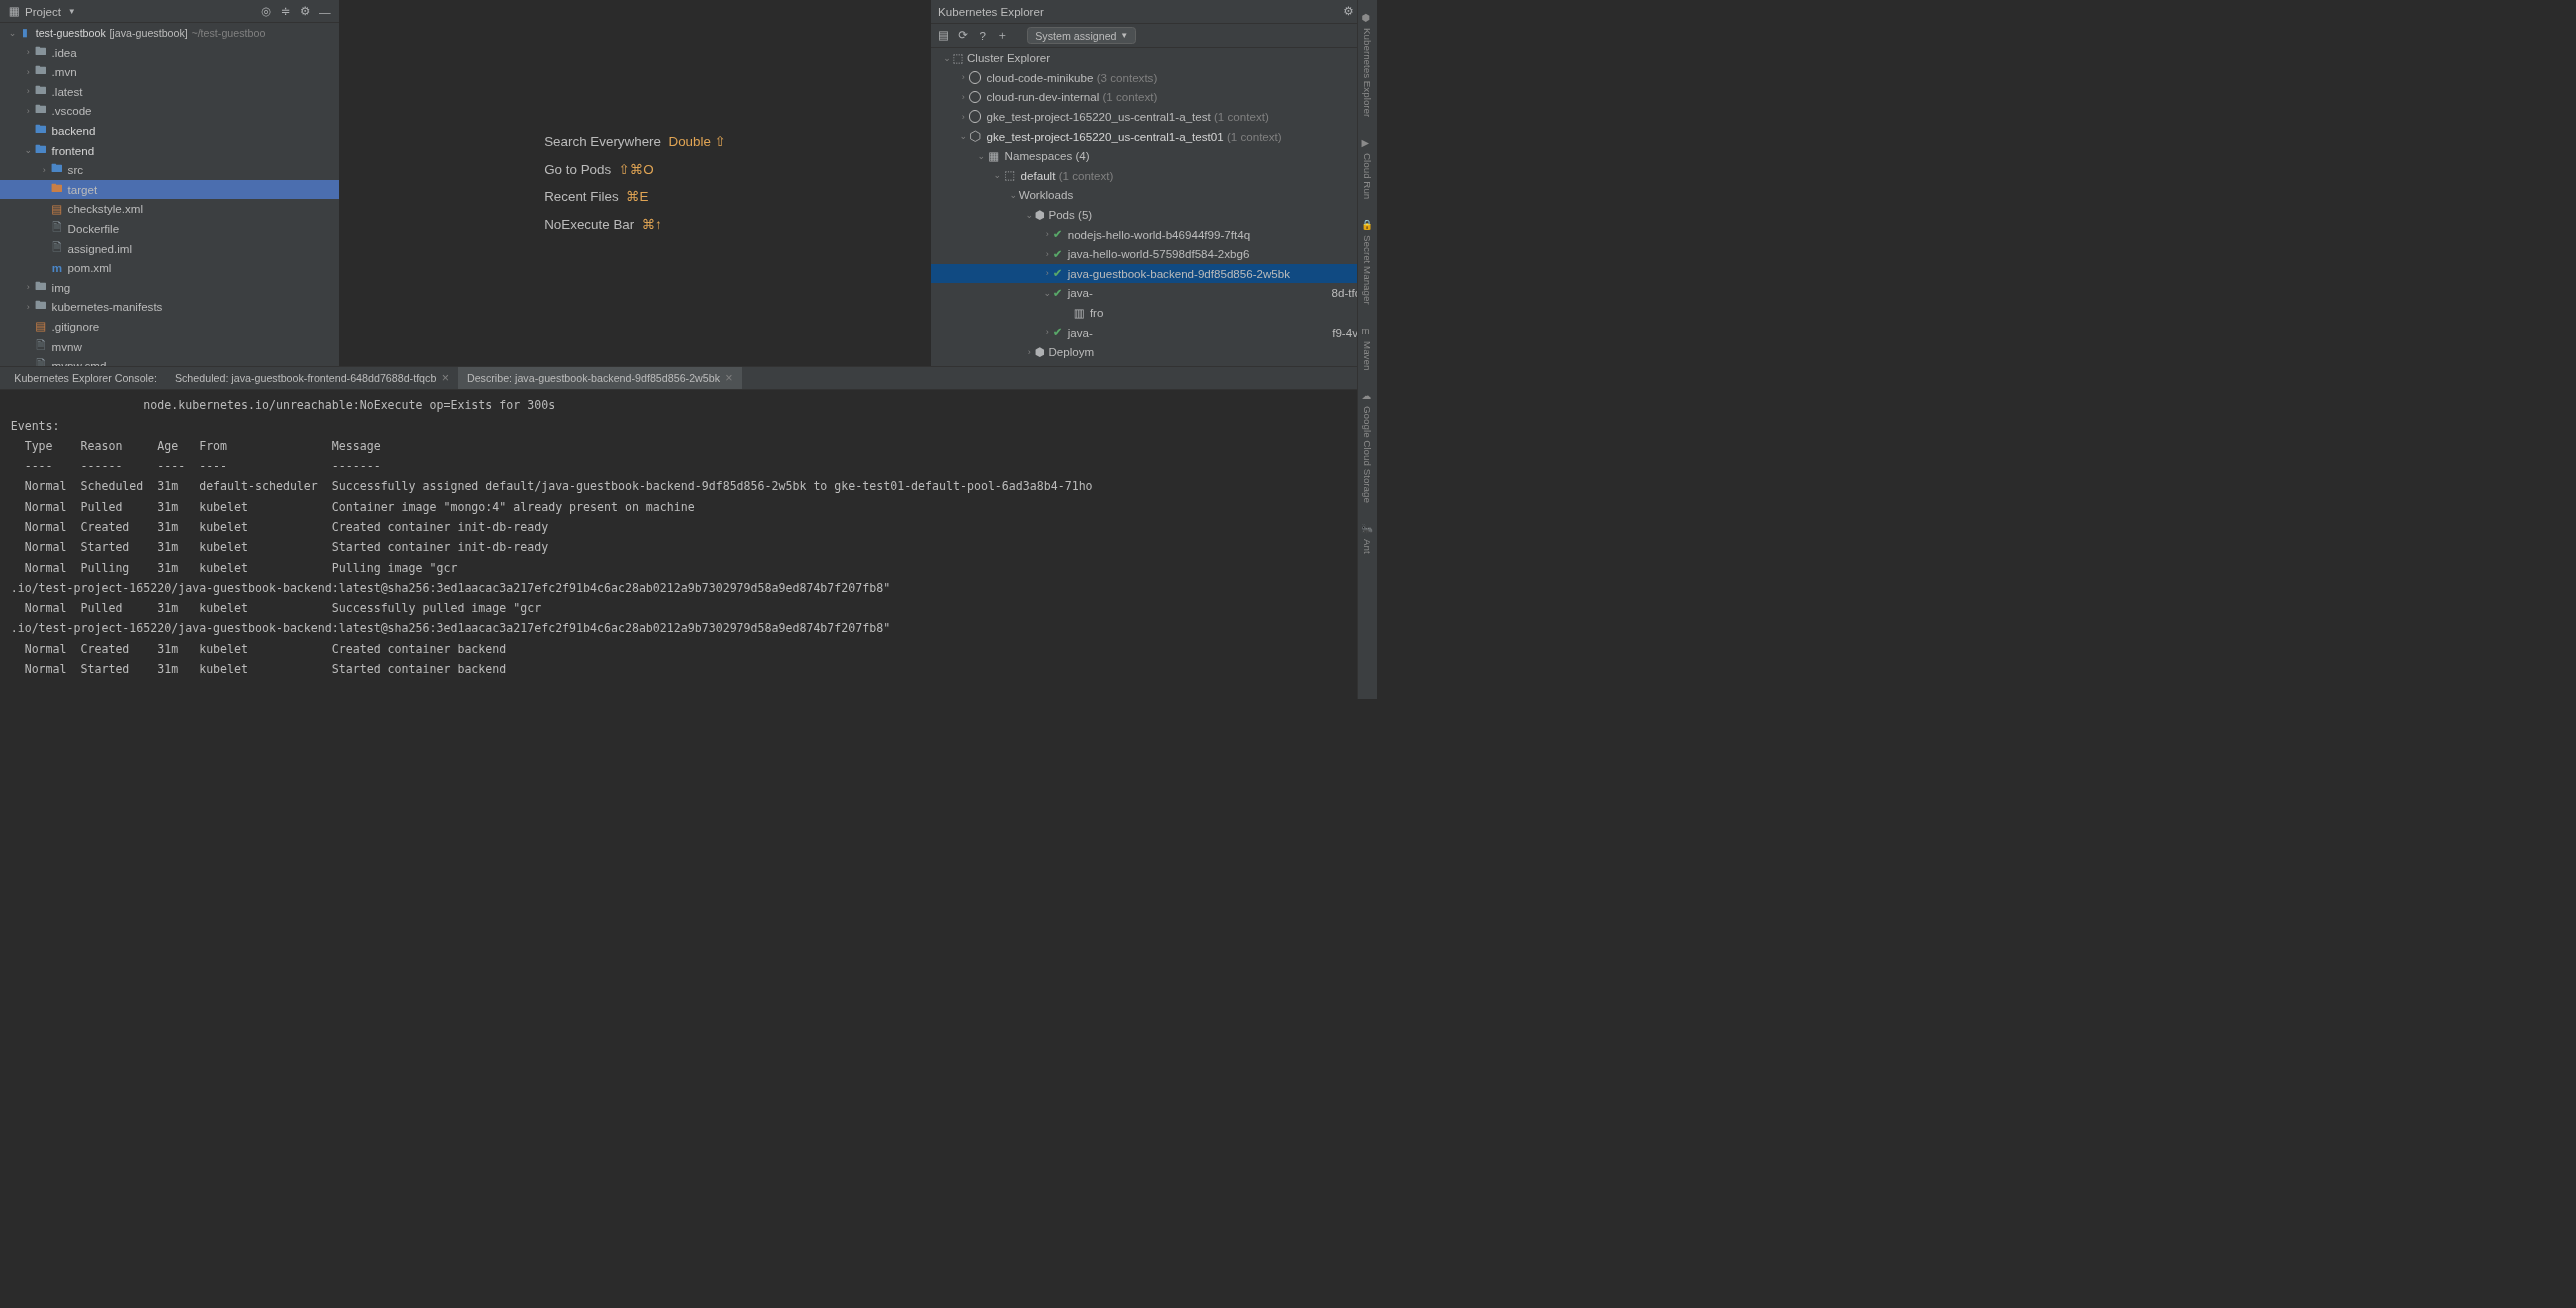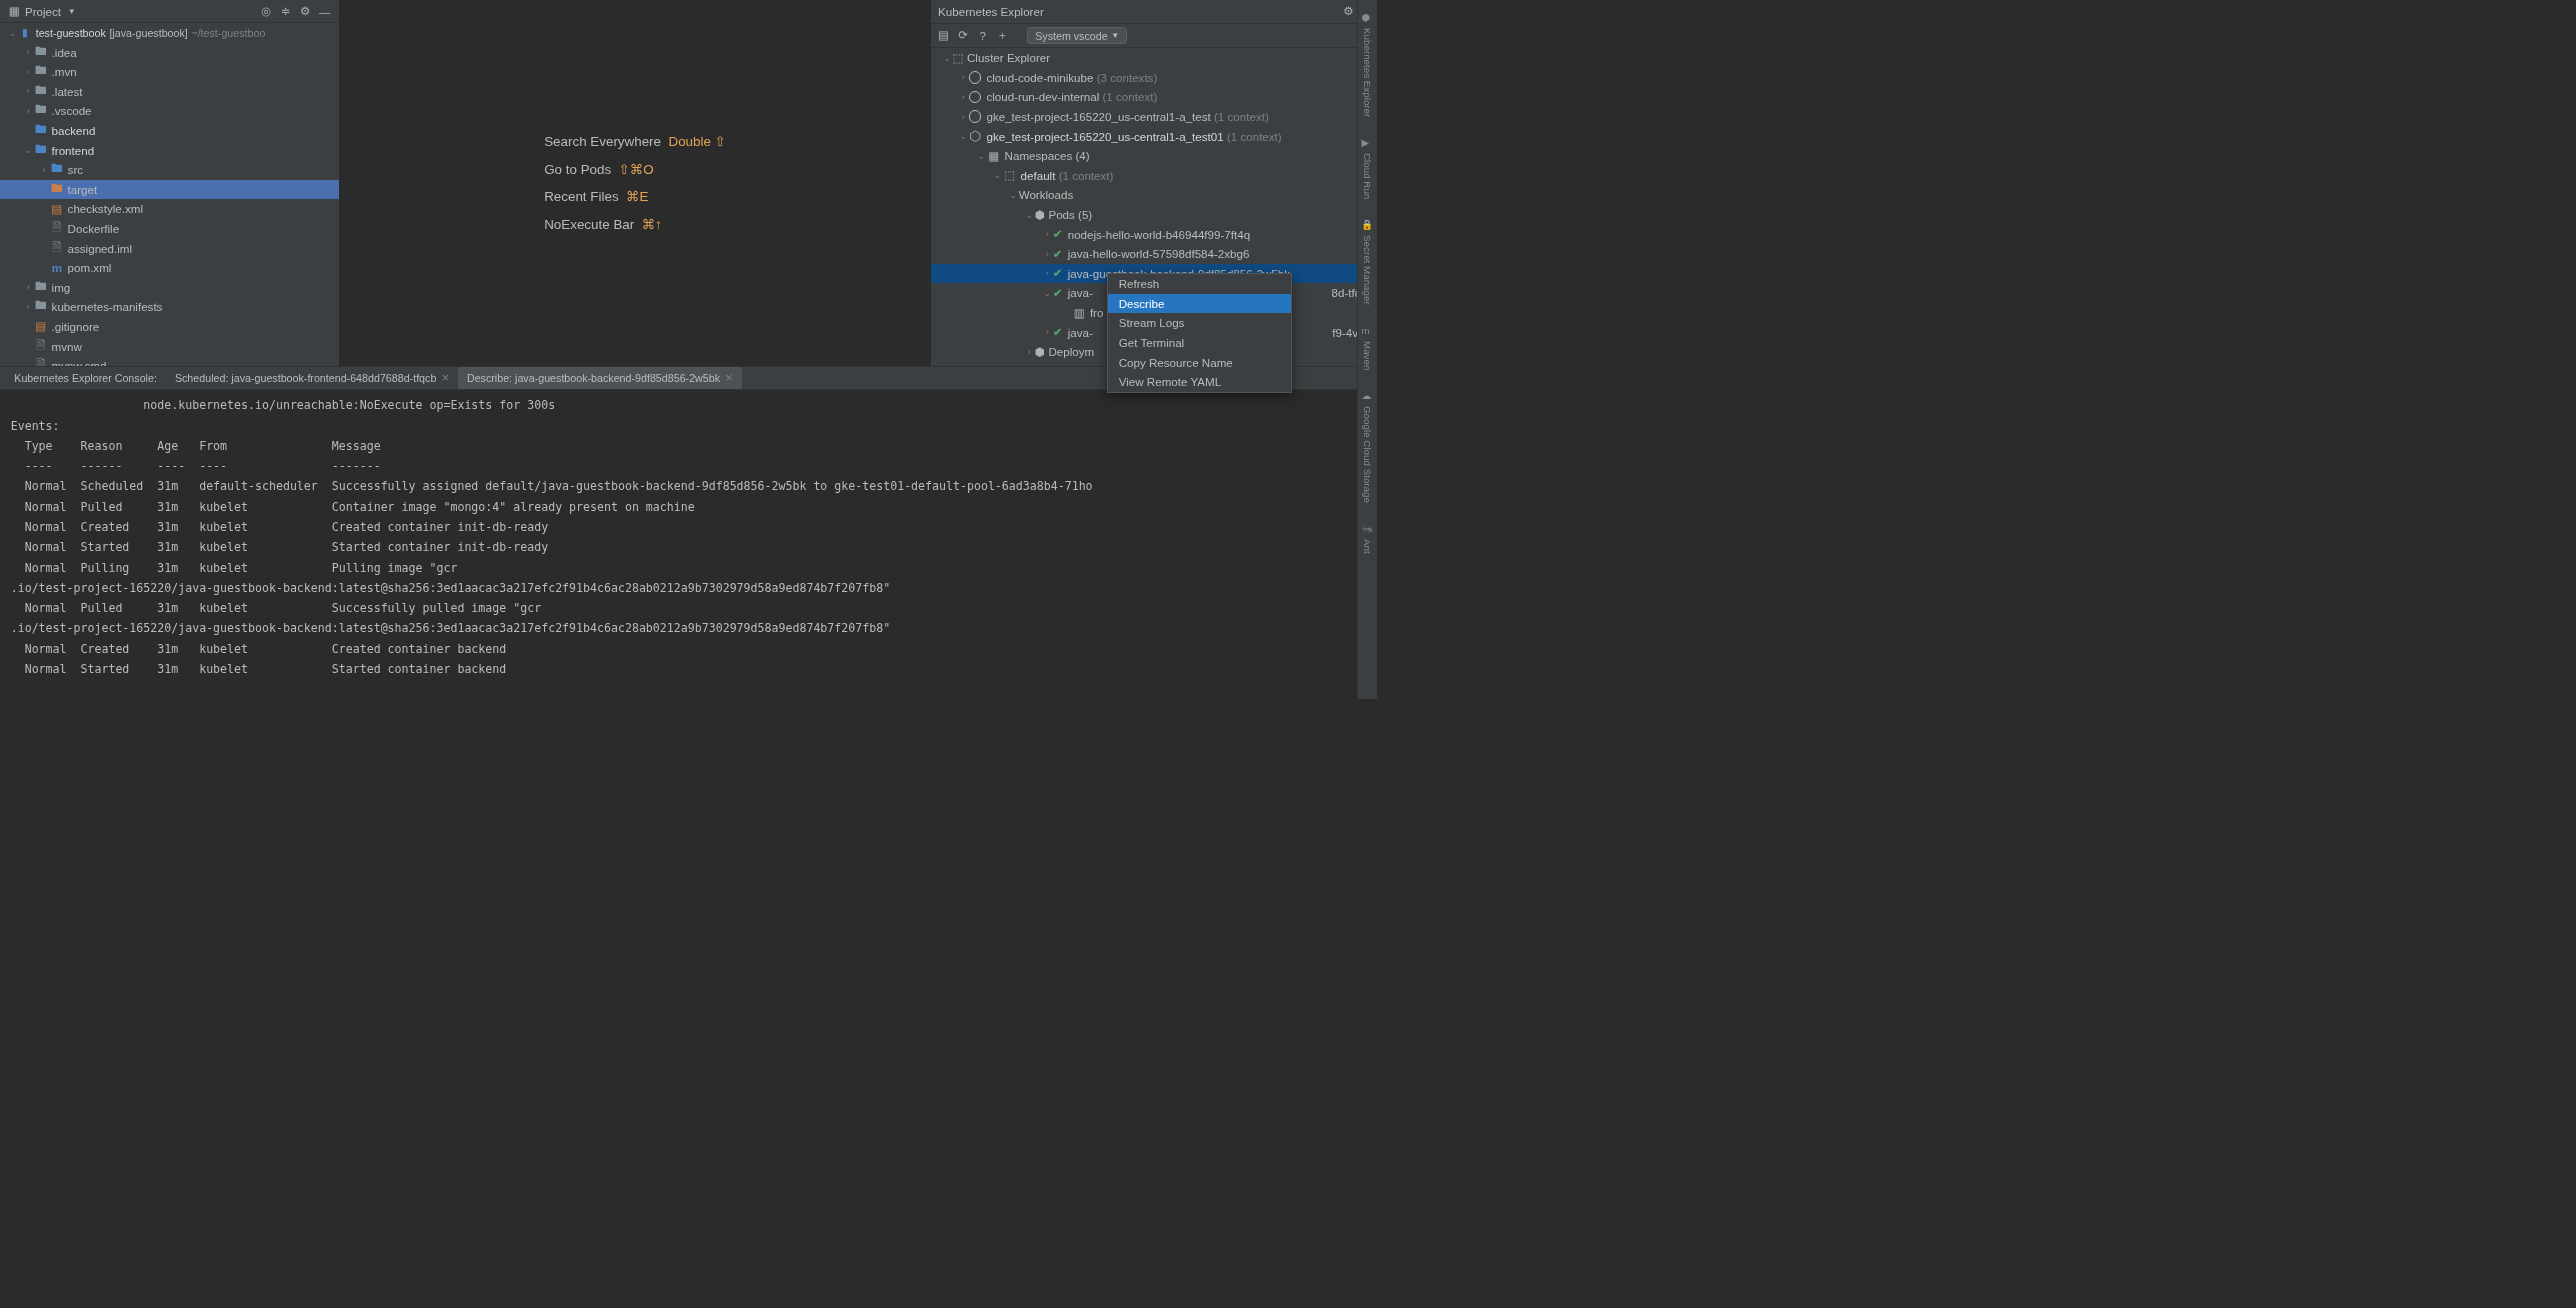--- a/index.html
+++ b/index.html
@@ -306,21 +306,21 @@
       <span class="icon">⚙</span>
       <span class="icon">—</span>
     </div>
     <div class="k8s-toolbar">
       <span class="icon">▤</span>
       <span class="icon">⟳</span>
       <span class="icon">?</span>
       <span class="icon">＋</span>
       <span style="width:7.1px;"></span>
       <span class="dropdown-btn">
-        <span>System vscode</span>
+        <span>System assigned</span>
         <span style="font-size:8px;">▼</span>
       </span>
     </div>
     <div class="k8s-tree" id="k8s-tree">
         <div class="k8s-row" style="padding-left: 10.7px;">
           <span class="arrow">⌄</span>
           <span class="cube-icon">⬚</span>
           <span>Cluster Explorer</span>
         </div>
         <div class="k8s-row" style="padding-left: 27px;"><span class="arrow">›</span><span class="circle-icon"></span><span>cloud-code-minikube</span>&nbsp;<span class="dim">(3 contexts)</span></div>
@@ -379,28 +379,20 @@
           <span style="flex:1"></span>
           <span style="padding-right:3.6px;">f9-4v2j8</span>
         </div>
         <div class="k8s-row" style="padding-left: 93px;">
           <span class="arrow">›</span>
           <span class="cube-icon">⬢</span>
           <span>Deploym</span>
         </div>
       </div>
 
-    <div class="context-menu" id="context-menu">
-        <div class="context-item">Refresh</div>
-        <div class="context-item selected">Describe</div>
-        <div class="context-item">Stream Logs</div>
-        <div class="context-item">Get Terminal</div>
-        <div class="context-item">Copy Resource Name</div>
-        <div class="context-item">View Remote YAML</div>
-      </div>
   </div>
 </div>
 
 <div class="bottom-panel">
   <div class="bottom-tabs" id="bottom-tabs">
   <div class="tab">
         <span>Kubernetes Explorer Console:</span>
       </div>
       <div class="tab">
         <span>Scheduled: java-guestbook-frontend-648dd7688d-tfqcb</span>

